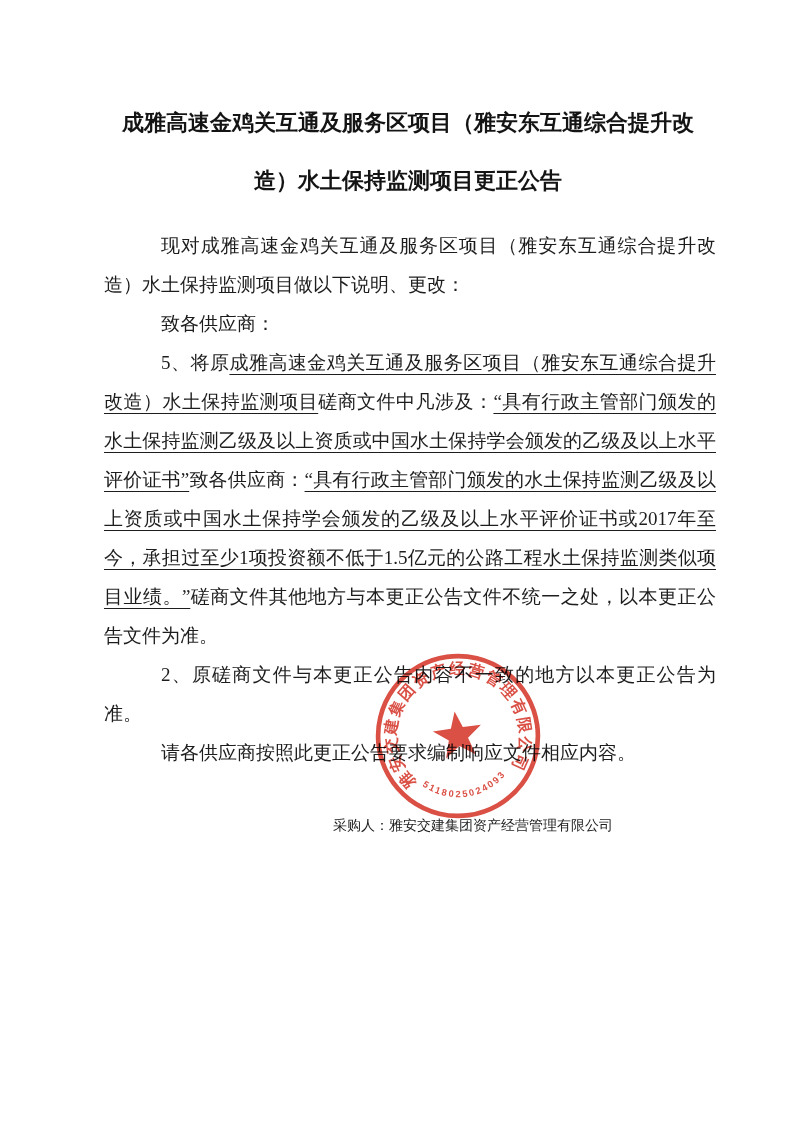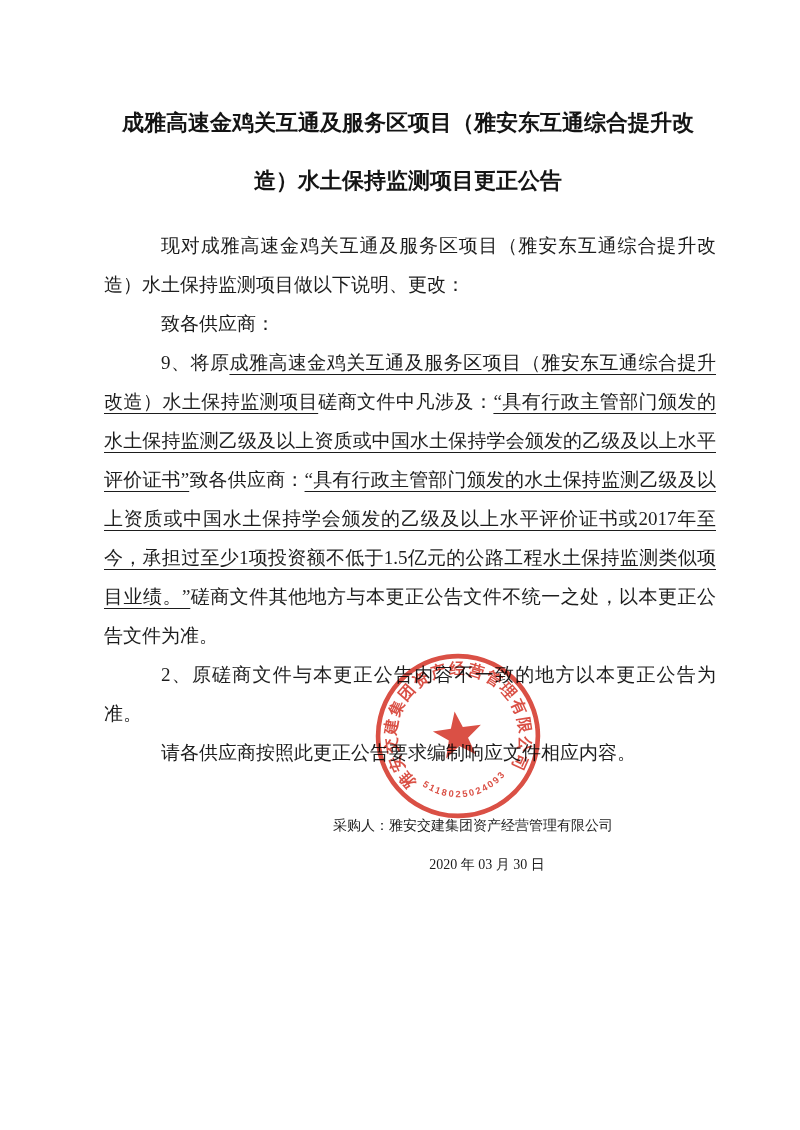--- a/index.html
+++ b/index.html
@@ -64,28 +64,27 @@
 <body>
 
 <div class="page">
 
   <h1 class="doc-title">成雅高速金鸡关互通及服务区项目（雅安东互通综合提升改造）水土保持监测项目更正公告</h1>
 
   <div class="doc-body">
     <p><span>现对成雅高速金鸡关互通及服务区项目（雅安东互通综合提升改造）水土保持监测项目做以下说明、更改：</span></p>
 
   <p>致各供应商：</p>
-      <p><span>9、将原</span><span class="u">成雅高速金鸡关互通及服务区项目（雅安东互通综合提升改造）水土保持监测项目</span><span>磋商文件中凡涉及：</span><span class="u">“具有行政主管部门颁发的水土保持监测乙级及以上资质或中国水土保持学会颁发的乙级及以上水平评价证书”</span><span>致各供应商：</span><span class="u">“具有行政主管部门颁发的水土保持监测乙级及以上资质或中国水土保持学会颁发的乙级及以上水平评价证书或2017年至今，承担过至少1项投资额不低于1.5亿元的公路工程水土保持监测类似项目业绩。”</span><span>磋商文件其他地方与本更正公告文件不统一之处，以本更正公告文件为准。</span></p>
+      <p><span>5、将原</span><span class="u">成雅高速金鸡关互通及服务区项目（雅安东互通综合提升改造）水土保持监测项目</span><span>磋商文件中凡涉及：</span><span class="u">“具有行政主管部门颁发的水土保持监测乙级及以上资质或中国水土保持学会颁发的乙级及以上水平评价证书”</span><span>致各供应商：</span><span class="u">“具有行政主管部门颁发的水土保持监测乙级及以上资质或中国水土保持学会颁发的乙级及以上水平评价证书或2017年至今，承担过至少1项投资额不低于1.5亿元的公路工程水土保持监测类似项目业绩。”</span><span>磋商文件其他地方与本更正公告文件不统一之处，以本更正公告文件为准。</span></p>
       <p><span>2、原磋商文件与本更正公告内容不一致的地方以本更正公告为准。</span></p>
       <p><span>请各供应商按照此更正公告要求编制响应文件相应内容。</span></p>
     </div>
 
   <div class="signature">
     <div class="sig-buyer">采购人：雅安交建集团资产经营管理有限公司</div>
-    <div class="sig-date">2020 年 03 月 30 日</div>
   </div>
 
   <svg class="seal" viewBox="0 0 200 200" xmlns="http://www.w3.org/2000/svg">
     <defs>
       <path id="sealArcTop" d="M 44.1,146.9 A 73,73 0 1 1 155.9,146.9" fill="none"></path>
       <path id="sealArcBottom" d="M 32.3,124.6 A 72,72 0 0 0 167.7,124.6" fill="none"></path>
     </defs>
     <circle cx="100" cy="100" r="94" fill="none" stroke="#d5372b" stroke-width="5.5"></circle>
     <polygon fill="#d5372b" points="100,71 107.1,90.3 128.5,90.7 111.4,103.7 117.6,124.3 100,112 82.4,124.3 88.6,103.7 71.5,90.7 92.9,90.3"></polygon>
     <text font-family="'Liberation Sans','DejaVu Sans',sans-serif" font-size="18.5" font-weight="700" fill="#d5372b" letter-spacing="2.2">

